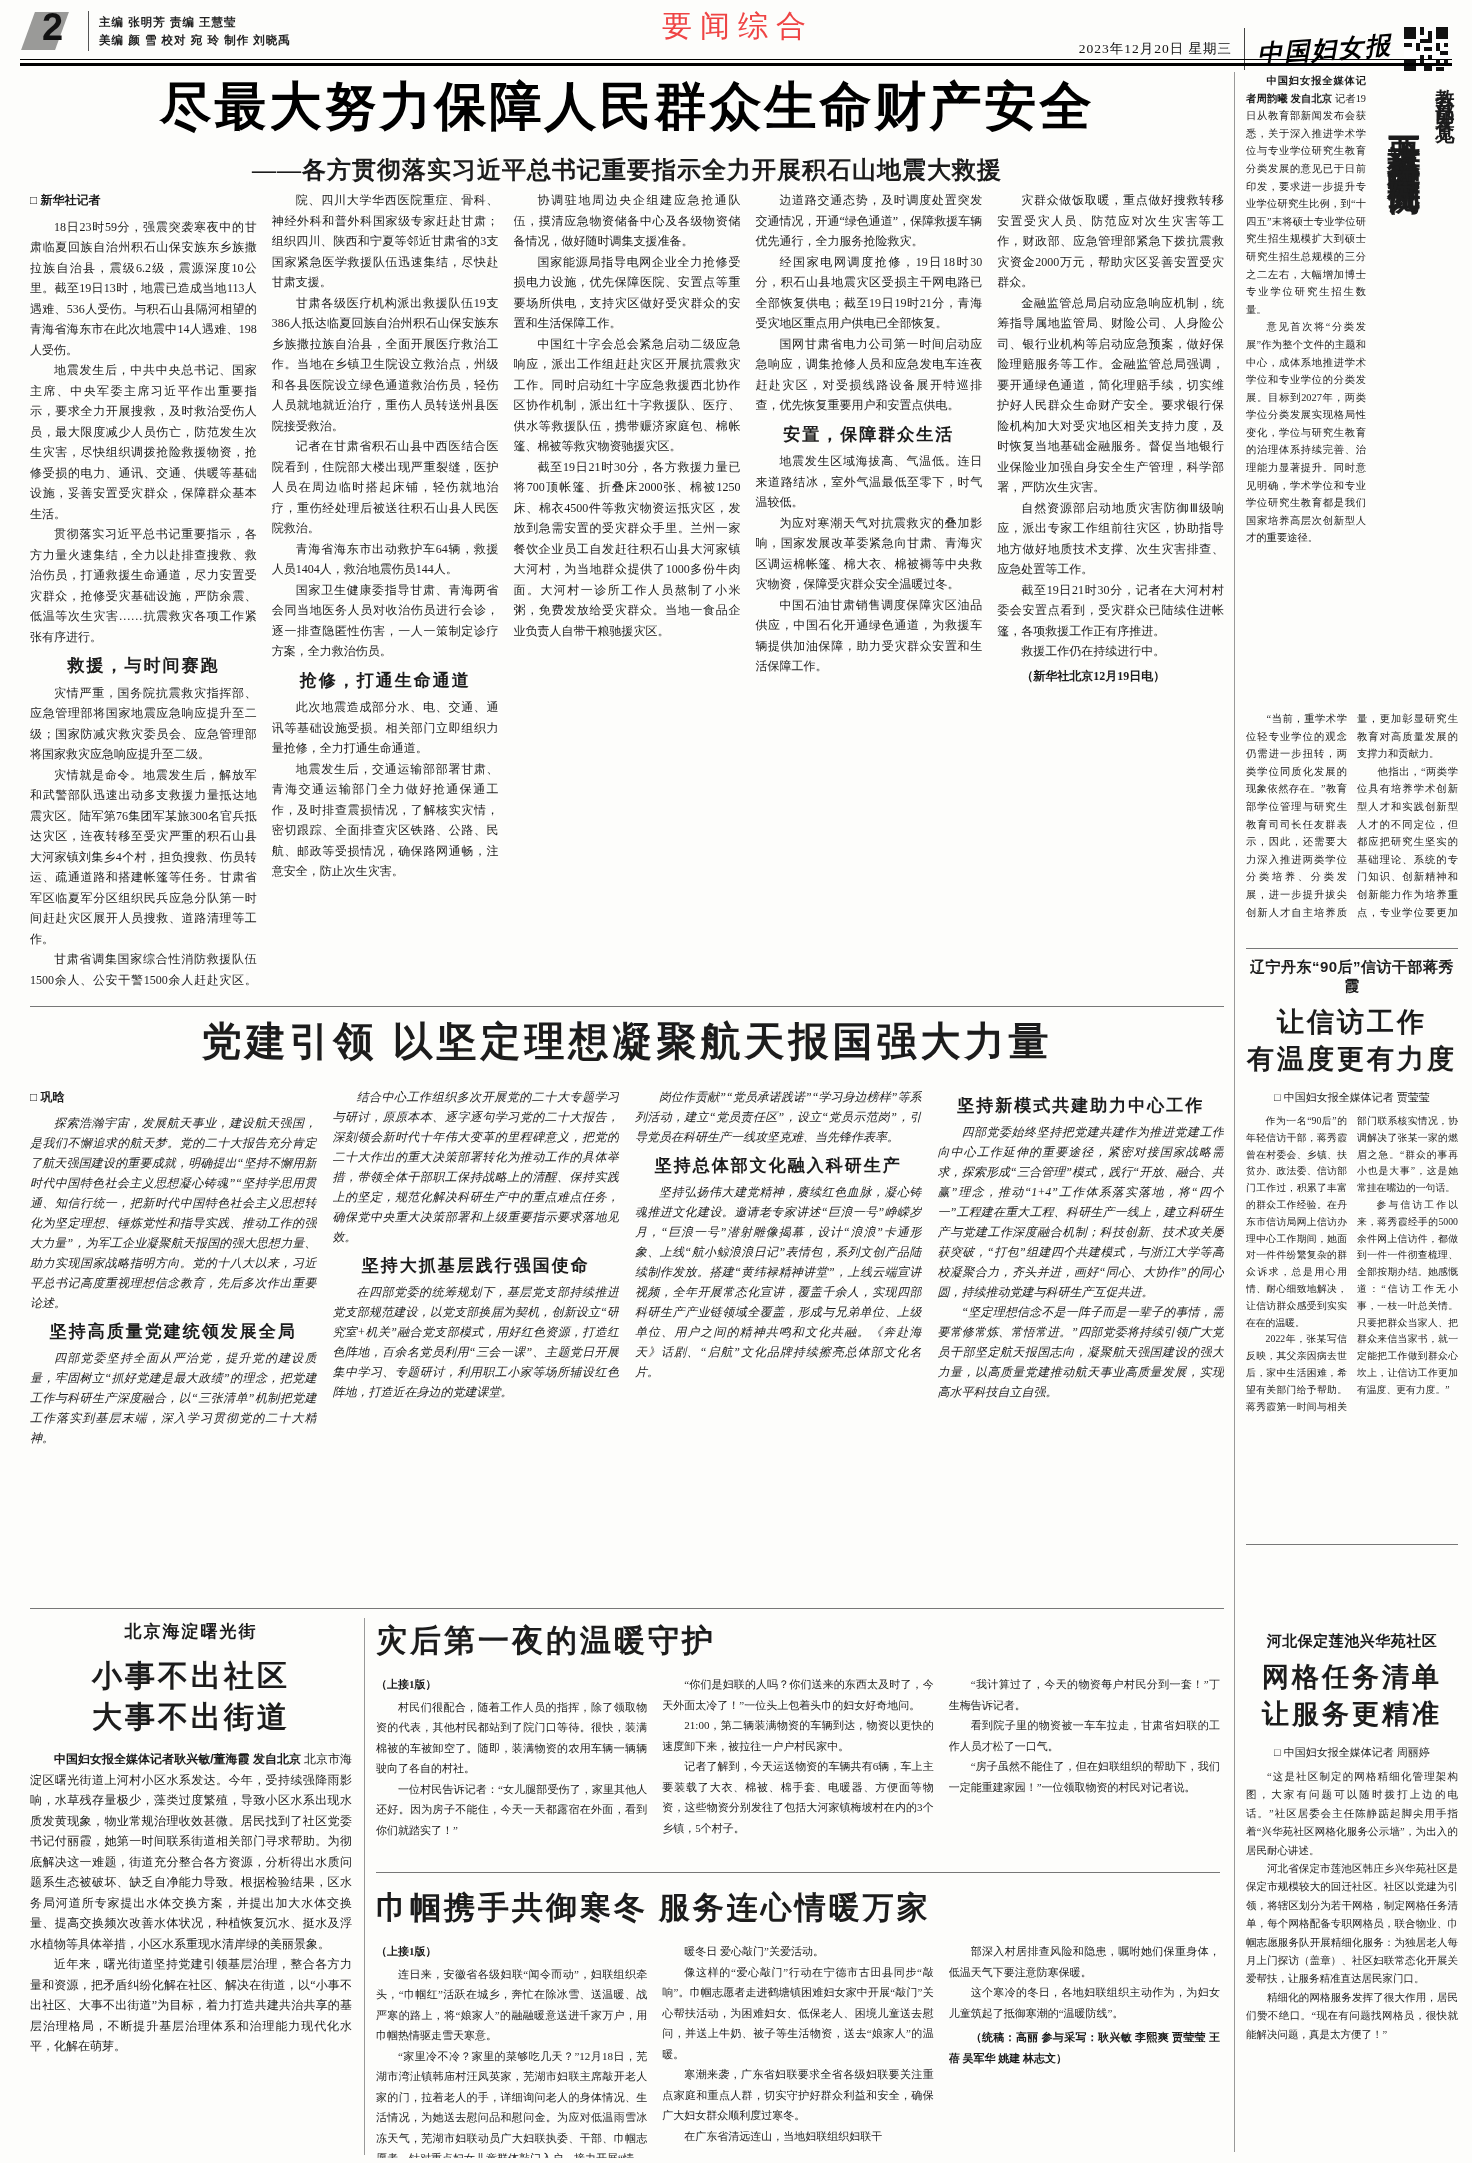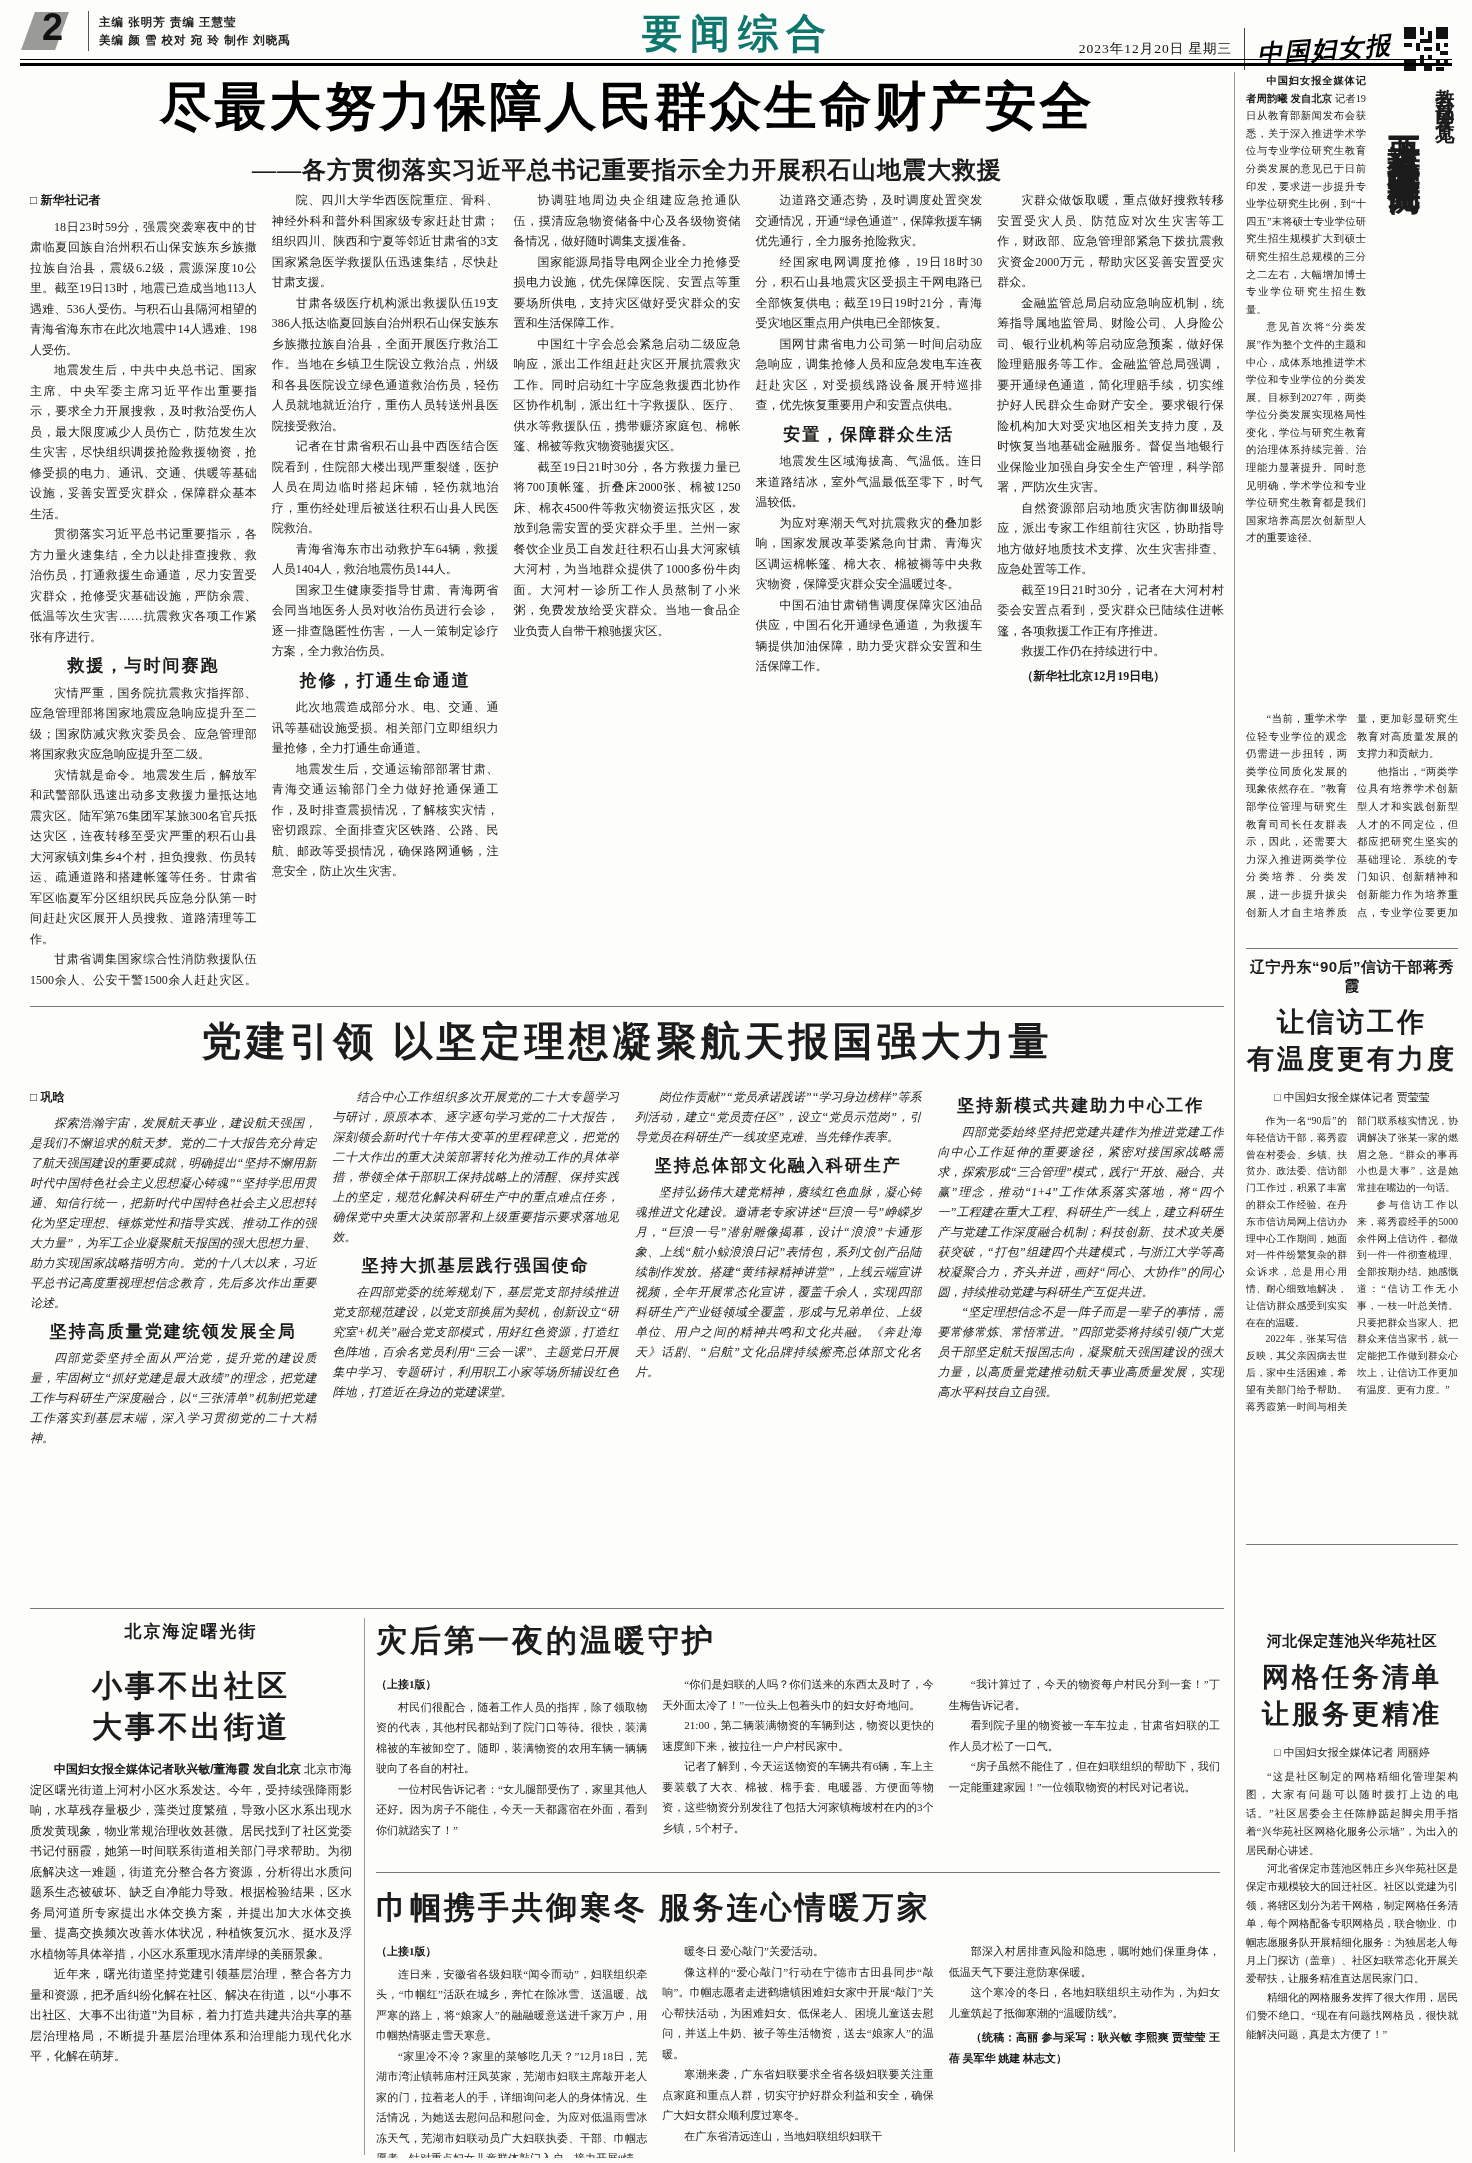--- a/index.html
+++ b/index.html
@@ -7,21 +7,21 @@
         font-family:"Liberation Serif",serif;color:#1c1c1c;overflow:hidden;}
   
   .masthead{position:absolute;left:28px;top:6px;right:24px;height:52px;}
   .pg-group{position:absolute;left:0;top:4px;display:flex;align-items:center;gap:10px;}
   .pgshape{position:relative;width:50px;height:42px;}
   .pgshape .slab{position:absolute;left:0;top:2px;width:34px;height:38px;background:#9a9a98;transform:skewX(-20deg);}
   .pgshape .num{position:absolute;left:14px;top:-4px;font-family:"Liberation Sans",sans-serif;font-weight:900;font-size:38px;color:#111;}
   .pg-sep{width:0;height:40px;border-left:1.5px solid #555;}
   .credits{font-family:"Liberation Sans",sans-serif;font-size:11.5px;line-height:18px;font-weight:600;color:#222;letter-spacing:1px;}
   .sec-title{position:absolute;left:50%;top:0;transform:translateX(-50%);
-             font-family:"Liberation Sans",sans-serif;font-weight:700;font-size:40px;letter-spacing:8px;color:#0f766e;}
+             font-family:"Liberation Sans",sans-serif;font-weight:400;font-size:30px;letter-spacing:8px;color:#ef4444;}
   .mh-right{position:absolute;right:0;top:21px;display:flex;align-items:center;gap:12px;}
   .mh-date{font-size:13.5px;letter-spacing:1px;color:#111;}
   .mh-sep{width:0;height:42px;border-left:1.5px solid #444;}
   .brand{font-family:"Liberation Serif",serif;font-style:italic;font-weight:900;font-size:25px;transform:rotate(-4deg);letter-spacing:2px;color:#000;}
   .qr{display:block;}
   .rule-a{position:absolute;left:20px;right:20px;top:59px;border-top:1.5px solid #000;}
   .rule-b{position:absolute;left:20px;right:20px;top:63px;border-top:3px solid #000;}
   
   .para{margin:0;text-indent:2em;}
   .byl{margin:0 0 6px 0;font-weight:700;font-family:"Liberation Sans",sans-serif;text-indent:0;}
@@ -55,21 +55,21 @@
   .wg-body{height:448px;font-size:10.5px;line-height:18.4px;text-align:justify;overflow:hidden;}
   
   .dj{position:absolute;left:30px;top:1014px;width:1194px;height:584px;overflow:hidden;}
   .dj-headline{text-align:center;font-family:"Liberation Sans",sans-serif;font-weight:900;font-size:40px;letter-spacing:4px;}
   .dj-cols{display:flex;gap:16px;margin-top:18px;height:500px;overflow:hidden;}
   .dj-col{flex:1;font-size:12px;line-height:20px;text-align:justify;font-style:italic;overflow:hidden;}
   .dj-col .subhead,.dj-col .byl{font-style:normal;}
   
   .hd{position:absolute;left:30px;top:1620px;width:322px;height:535px;overflow:hidden;}
   .hd-kicker{text-align:center;font-family:"Liberation Sans",sans-serif;font-weight:700;font-size:17px;letter-spacing:2px;}
-  .hd-headline{text-align:center;font-family:"Liberation Sans",sans-serif;font-weight:900;font-size:30px;line-height:41px;letter-spacing:3px;margin-top:22px;}
+  .hd-headline{text-align:center;font-family:"Liberation Sans",sans-serif;font-weight:900;font-size:30px;line-height:41px;letter-spacing:3px;margin-top:12px;}
   .hd-body{margin-top:12px;font-size:12px;line-height:20.5px;text-align:justify;}
   .mid{position:absolute;left:376px;top:1620px;width:844px;height:538px;overflow:hidden;}
   .mid-headline{font-family:Liberation Serif, serif;font-weight:900;font-size:31px;letter-spacing:3px;}
   .mid-cols{display:flex;gap:15px;margin-top:12px;overflow:hidden;}
   .mid-cols.c1{height:186px;}
   .mid-cols.c2{height:218px;}
   .mid-col{flex:1;font-size:11px;line-height:20.5px;text-align:justify;overflow:hidden;}
   .mid-rule{border-top:1px solid #777;margin:12px 0 14px 0;}
   b.lead-b{font-family:"Liberation Sans",sans-serif;}
 </style>

